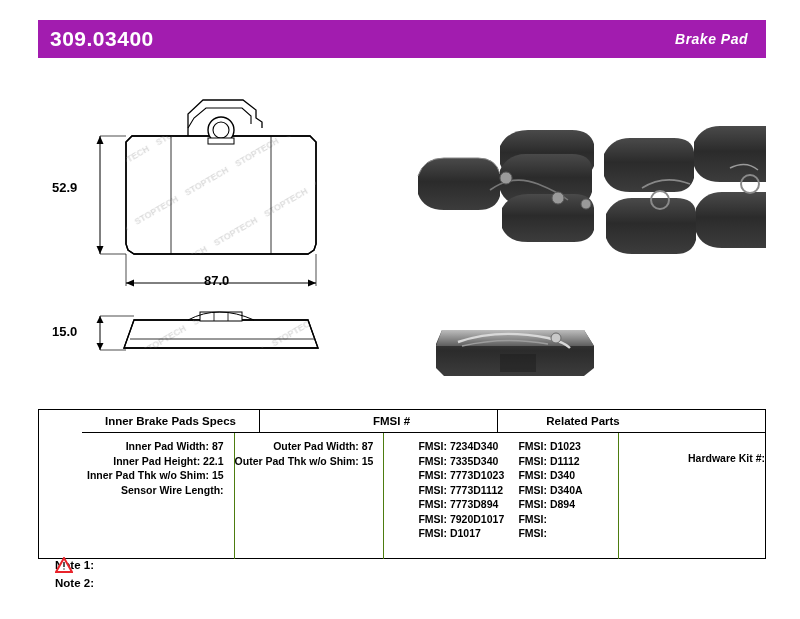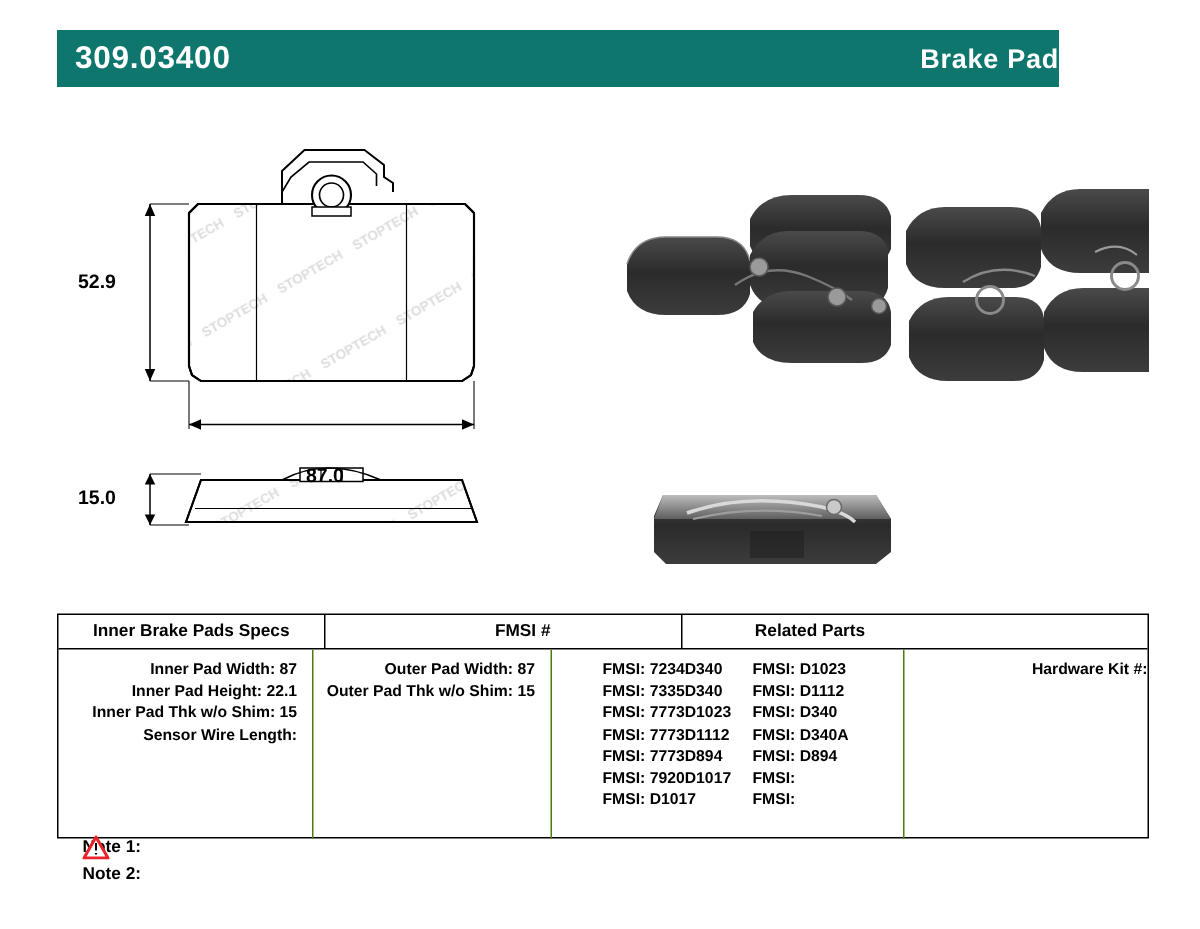--- a/index.html
+++ b/index.html
@@ -8,42 +8,43 @@
     background:#ffffff;
     font-family:"Liberation Sans",sans-serif;
     color:#000;
     position:relative;
     overflow:hidden;
   }
   .sheet{position:absolute;left:0;top:0;width:800px;height:619px;}
 
   
   .header{
-    position:absolute;left:38px;top:20px;width:668px;height:38px;
-    background:#0f766e;color:#fff;
+    position:absolute;left:38px;top:20px;width:728px;height:38px;
+    background:#a21caf;color:#fff;
     display:flex;align-items:center;justify-content:space-between;
   }
   .header .part-no{
     font-size:21px;font-weight:bold;letter-spacing:.5px;padding-left:12px;
   }
   .header .prod-type{
-    font-size:18px;font-weight:bold;letter-spacing:.5px;
+    font-size:14px;font-weight:bold;letter-spacing:.5px;padding-right:18px;font-style:italic;
   }
 
   
   .drawing{position:absolute;left:38px;top:58px;width:728px;height:345px;}
 
   
   .dim{position:absolute;font-size:13px;font-weight:bold;text-align:center;}
 
   
   .specs{
     position:absolute;left:38px;top:409px;width:728px;height:150px;
     border:1px solid #000;
     box-sizing:border-box;
+    padding-left:43px;
   }
   .specs-head{
     display:flex;height:22px;border-bottom:1px solid #000;
   }
   .specs-head > div{
     display:flex;align-items:center;justify-content:center;
     font-size:11.5px;font-weight:bold;
     border-right:1px solid #000;
     box-sizing:border-box;
     height:100%;
@@ -54,21 +55,21 @@
   .col3{width:212px;margin-left:26px;}
   .col4{width:170px;text-align:right;}
 
   .specs-body{display:flex;height:126px;}
   .specs-body > div{
     border-right:1px solid #4d7c0f;
     box-sizing:border-box;
     height:100%;
     padding-top:6px;
   }
-  .specs-body > div:last-child{border-right:none;}
+  .specs-body > div:last-child{border-right:none;margin-top:12px;}
 
   .rowline{
     font-size:10.5px;font-weight:bold;line-height:14.5px;
     text-align:right;padding-right:10px;white-space:nowrap;
   }
   .fmsi-wrap{display:flex;padding-left:8px;}
   .fmsi-col{width:100px;}
   .fmsi-line{font-size:10.5px;font-weight:bold;line-height:14.5px;white-space:nowrap;}
   .related-line{
     font-size:10.5px;font-weight:bold;line-height:14.5px;
@@ -198,21 +199,21 @@
         <path d="M398 286 L404 272 L546 272 L556 288 L556 310 L546 318 L406 318 L398 310 Z" fill="url(#padGrad)"></path>
         <path d="M404 272 L546 272 L556 288 L398 288 Z" fill="url(#plateGrad)"></path>
         <path d="M420 284 q40 -14 90 -4 q16 4 22 10" fill="none" stroke="#d9d9d9" stroke-width="2.4"></path>
         <path d="M424 288 q42 -10 86 -2" fill="none" stroke="#9d9d9d" stroke-width="1.4"></path>
         <rect x="462" y="296" width="36" height="18" fill="#1f1f1f" opacity="0.55"></rect>
         <circle cx="518" cy="280" r="5" fill="#c9c9c9" stroke="#6a6a6a" stroke-width="1"></circle>
       </g>
     </svg>
 
     <div class="dim" style="left:14px;top:122px;">52.9</div>
-    <div class="dim" style="left:166px;top:215px;margin-top:36px;">87.0</div>
+    <div class="dim" style="left:166px;top:215px;">87.0</div>
     <div class="dim" style="left:14px;top:266px;">15.0</div>
   </div>
 
   <div class="specs">
     <div class="specs-head">
       <div class="col1">Inner Brake Pads Specs</div>
       <div class="col3">FMSI #</div>
       <div class="col4">Related Parts</div>
     </div>
     <div class="specs-body">

